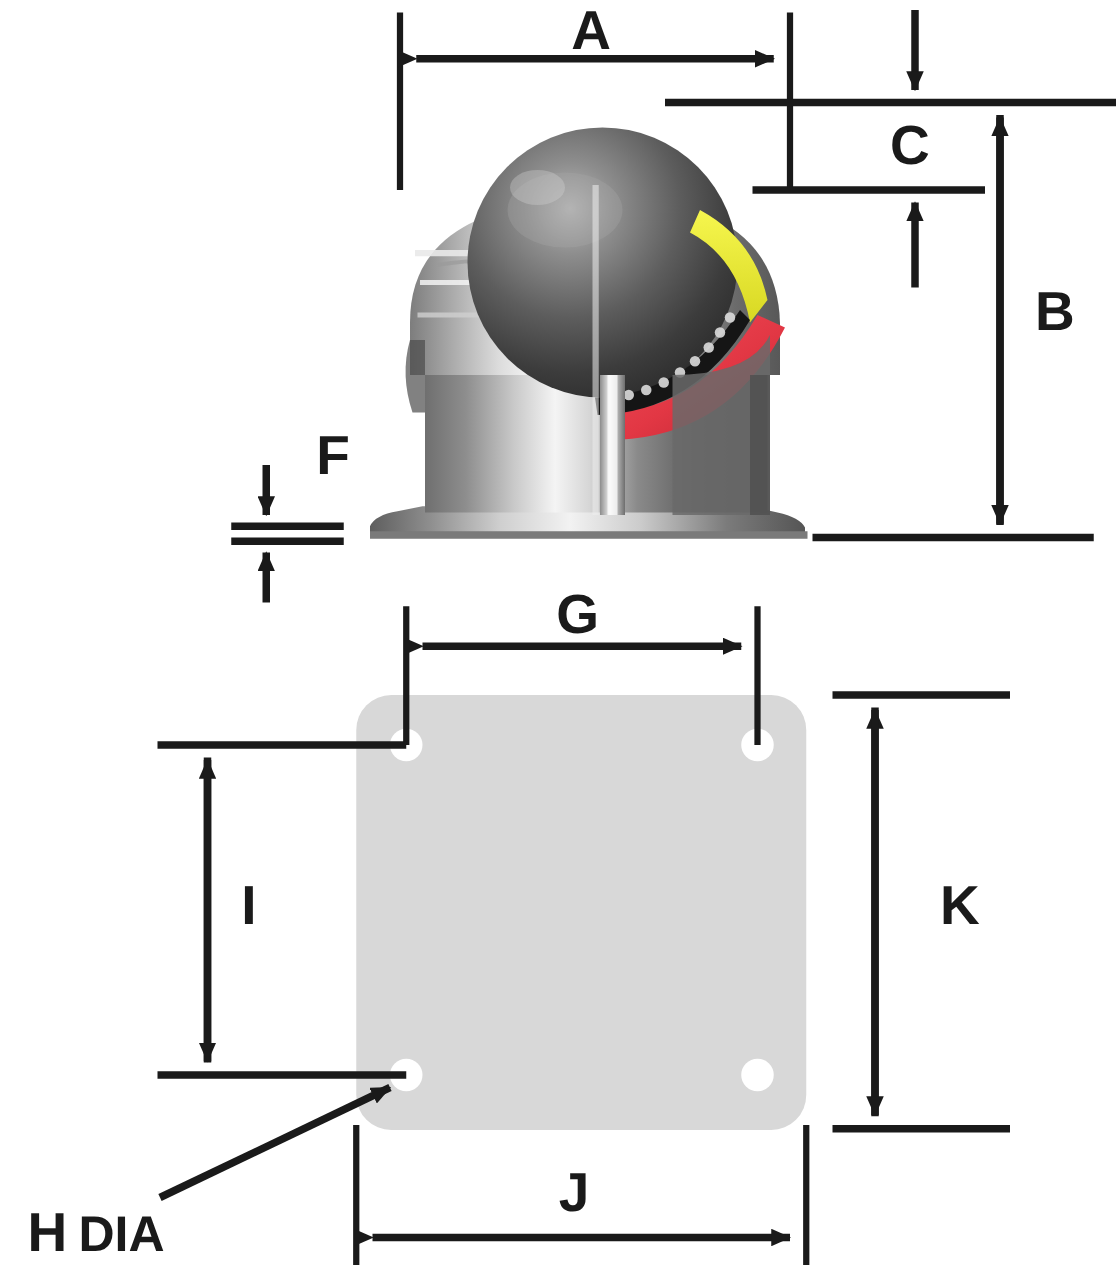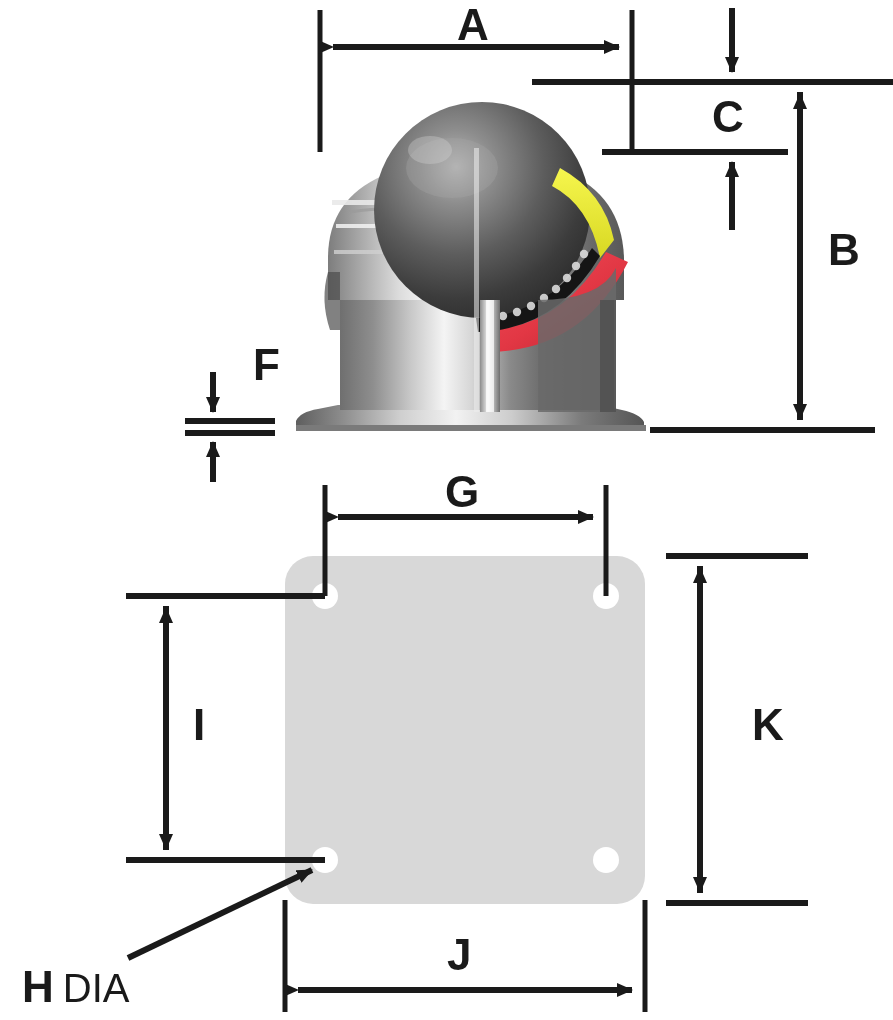--- a/index.html
+++ b/index.html
@@ -26,21 +26,21 @@
     position: absolute;
     font-family: "Liberation Sans", sans-serif;
     font-weight: bold;
     color: #1a1a1a;
     line-height: 1;
     white-space: nowrap;
     user-select: none;
   }
   .dim-big { font-size: 44px; }
   .dia-word {
-    font-weight: normal;
+    font-weight: bold;
     font-size: 40px;
     letter-spacing: 0px;
   }
 </style>
 </head>
 <body>
 
 <div id="canvas">
 
   <svg width="893" height="1020" viewBox="0 0 893 1020">

